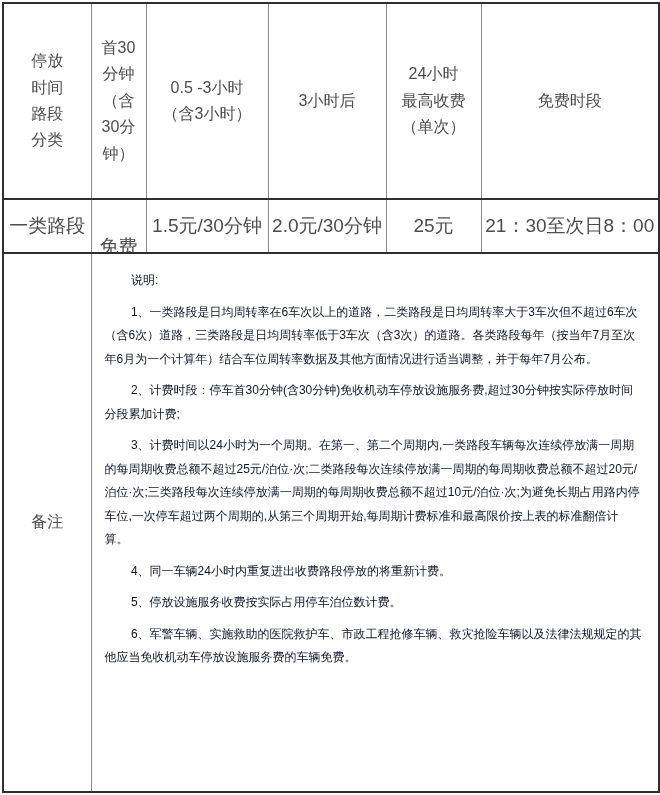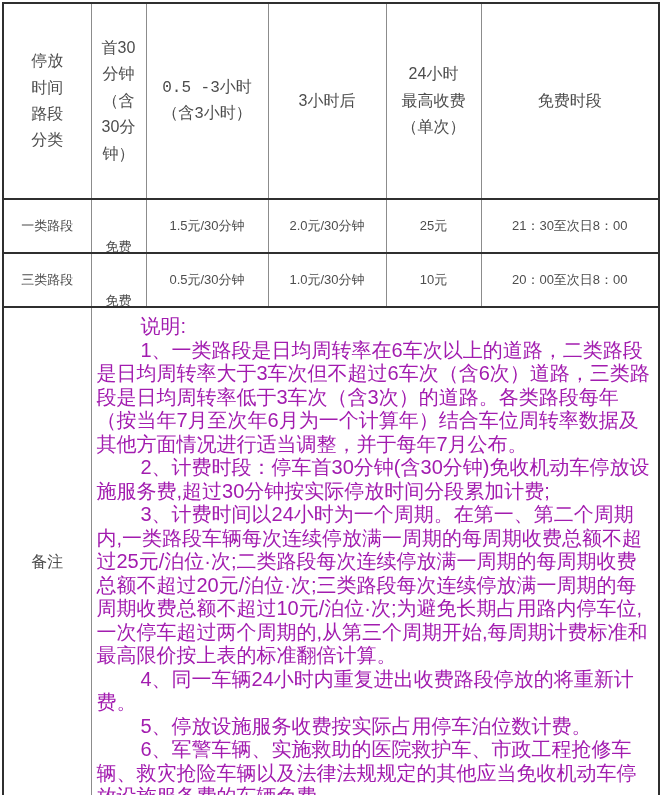--- a/index.html
+++ b/index.html
@@ -46,56 +46,55 @@
     height: 196px;
     font-size: 16px;
     line-height: 1.65;
     white-space: pre-line;
     color: #4d4d4d;
   }
   th.h-first30 { line-height: 1.9; }
   th.h-mid {
     text-align: left;
     padding-left: 10px;
-    font-family: Liberation Mono, monospace;
   }
   th.h-max {
     text-align: left;
     padding-left: 7px;
     margin-top: 28px;
   }
   
   tr.data-row td {
     height: 54px;
-    font-size: 13px;
+    font-size: 19px;
   }
   td.c-first30 span {
     position: relative;
     top: 21px;
     display: inline-block;
   }
   td.c-max {
     text-align: right;
     padding-right: 20px;
   }
   
   tr.remarks-row td.r-label {
     font-size: 16px;
   }
   tr.remarks-row td.r-content {
     text-align: left;
     vertical-align: top;
     padding: 7px 8px 8px 5px;
   }
   .note-p {
-    margin: 0;
-    font-size: 20px;
+    margin: 8px;
+    font-size: 12px;
     line-height: 23.5px;
     text-indent: 2.2em;
-    color: #a21caf;
+    color: #0f172a;
     word-break: break-all;
   }
 </style>
 </head>
 <body>
 
 <div class="page">
   <table class="fee-table">
     <colgroup>
       <col style="width:88px">
@@ -129,28 +128,20 @@
     <tr class="data-row">
       <td class="c-category">一类路段</td>
       <td class="c-first30"><span>免费</span></td>
       <td class="c-mid">1.5元/30分钟</td>
       <td class="c-after">2.0元/30分钟</td>
       <td class="c-max">25元</td>
       <td class="c-free">21：30至次日8：00</td>
     </tr>
 
 
-    <tr class="data-row">
-      <td class="c-category">三类路段</td>
-      <td class="c-first30"><span>免费</span></td>
-      <td class="c-mid">0.5元/30分钟</td>
-      <td class="c-after">1.0元/30分钟</td>
-      <td class="c-max">10元</td>
-      <td class="c-free">20：00至次日8：00</td>
-    </tr>
 
     <tr class="remarks-row">
       <td class="r-label">备注</td>
       <td class="r-content" colspan="5">
         <p class="note-p">说明:</p>
         <p class="note-p">1、一类路段是日均周转率在6车次以上的道路，二类路段是日均周转率大于3车次但不超过6车次（含6次）道路，三类路段是日均周转率低于3车次（含3次）的道路。各类路段每年（按当年7月至次年6月为一个计算年）结合车位周转率数据及其他方面情况进行适当调整，并于每年7月公布。</p>
         <p class="note-p">2、计费时段：停车首30分钟(含30分钟)免收机动车停放设施服务费,超过30分钟按实际停放时间分段累加计费;</p>
         <p class="note-p">3、计费时间以24小时为一个周期。在第一、第二个周期内,一类路段车辆每次连续停放满一周期的每周期收费总额不超过25元/泊位·次;二类路段每次连续停放满一周期的每周期收费总额不超过20元/泊位·次;三类路段每次连续停放满一周期的每周期收费总额不超过10元/泊位·次;为避免长期占用路内停车位,一次停车超过两个周期的,从第三个周期开始,每周期计费标准和最高限价按上表的标准翻倍计算。</p>
         <p class="note-p">4、同一车辆24小时内重复进出收费路段停放的将重新计费。</p>
         <p class="note-p">5、停放设施服务收费按实际占用停车泊位数计费。</p>

